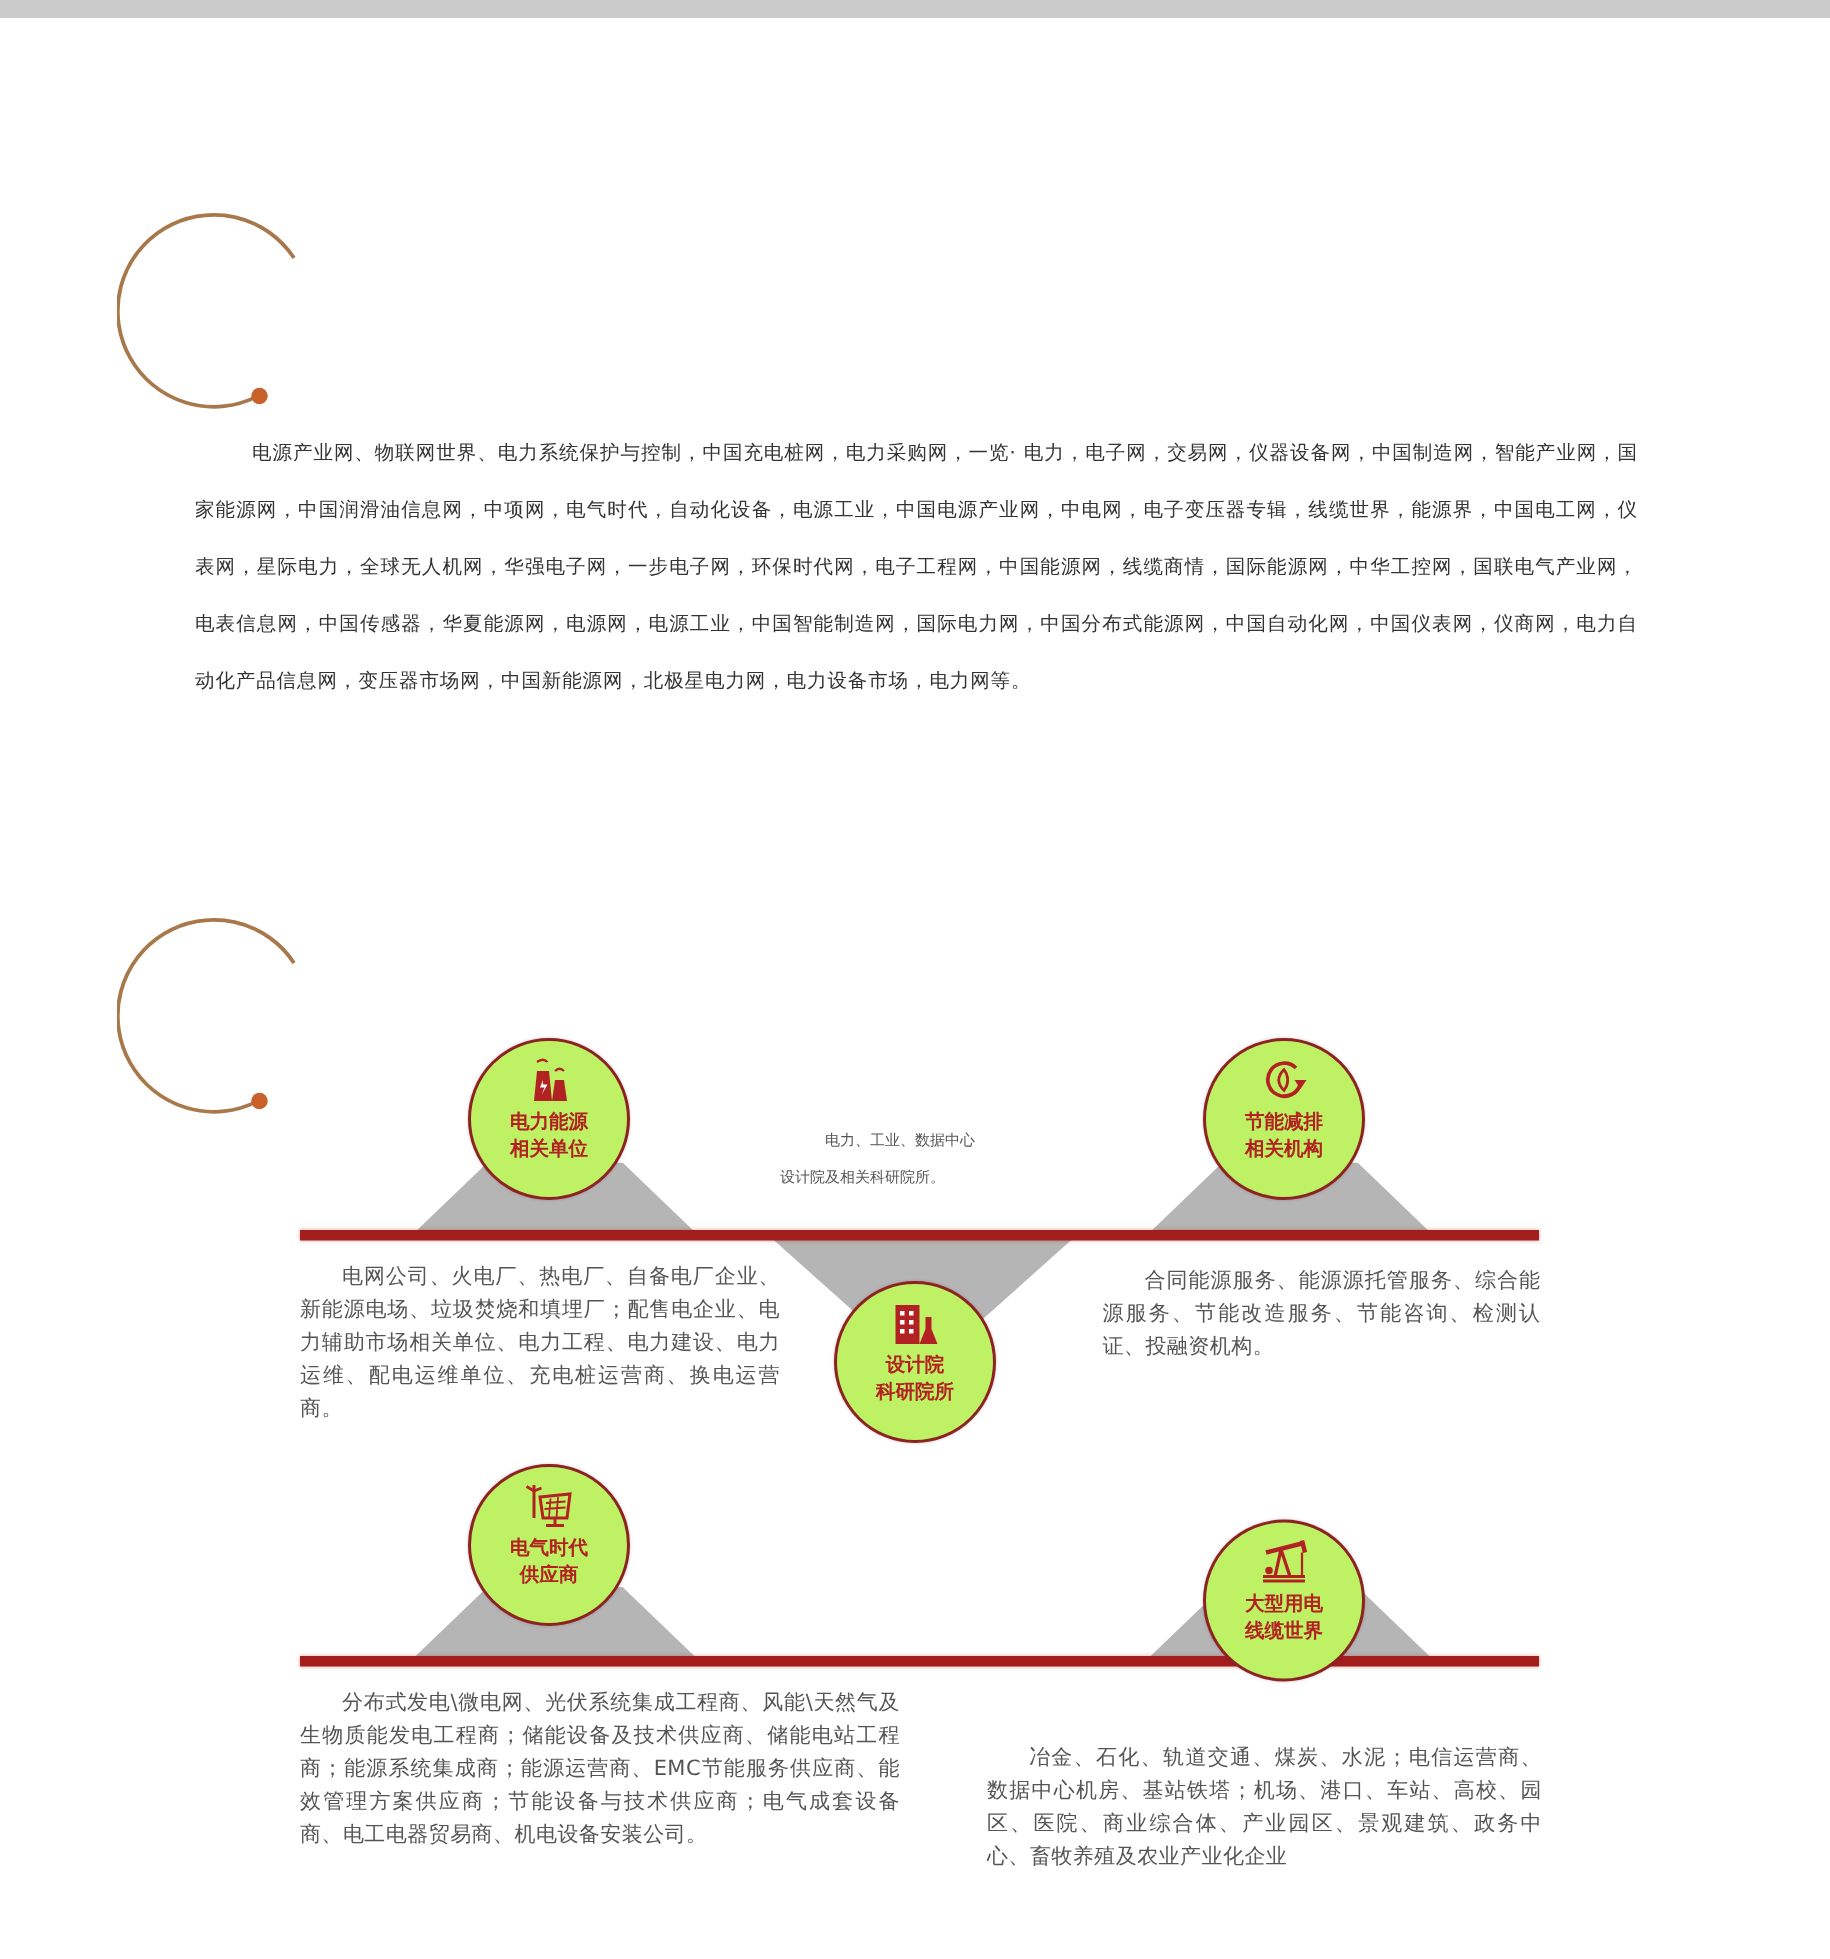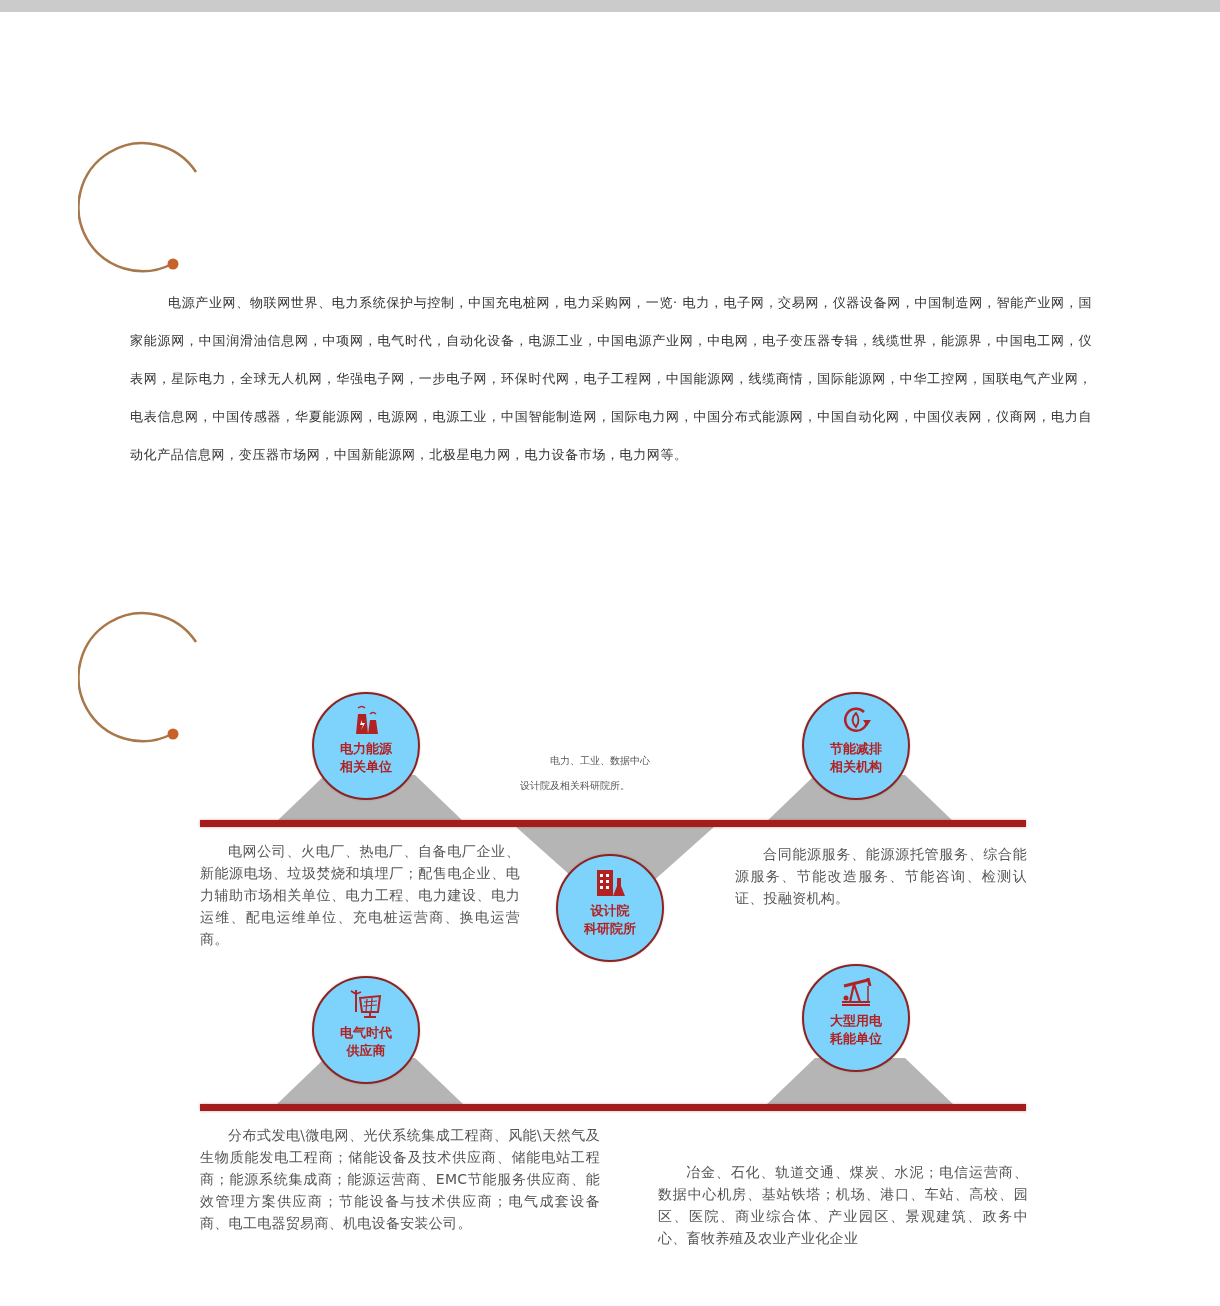--- a/index.html
+++ b/index.html
@@ -23,21 +23,21 @@
     position: absolute; left: 130px; top: 284px; width: 962px;
     font-size: 13px; line-height: 38px; color: #333333;
     text-indent: 38px; letter-spacing: 0.6px; text-align: justify;
   }
 
   
   .hline { position: absolute; height: 7px; background: #a31d1d; box-shadow: 0 0 3px rgba(163,29,29,0.4); }
   .tri { position: absolute; }
   .node {
     position: absolute; width: 104px; height: 104px; border-radius: 50%;
-    background: #7dd3fc; border: 2px solid #8b2323;
+    background: #bef264; border: 2px solid #8b2323;
     box-shadow: 0 0 2px rgba(139,35,35,0.3);
     text-align: center;
   }
   .node .ico { position: absolute; left: 36px; top: 10px; width: 32px; height: 32px; }
   .node .lbl {
     position: absolute; left: 0; width: 100%; top: 46px;
     color: #b22222; font-weight: bold; font-size: 13px; line-height: 18px;
   }
   .desc {
     position: absolute; font-size: 14px; line-height: 22px; color: #555555;
@@ -141,29 +141,29 @@
     <path d="M10 10 L30 8 L28 24 L12 24 Z" stroke="#b22222" stroke-width="2" fill="none"></path>
     <path d="M14 14 L27 13 M13 18 L27 17 M17 11 L16 24 M22 10 L21 24" stroke="#b22222" stroke-width="1.2"></path>
     <path d="M20 24 L20 29 M14 29 L26 29" stroke="#b22222" stroke-width="2"></path>
   </svg>
   <div class="lbl">
     <div>电气时代</div>
     <div>供应商</div>
   </div>
 </div>
 
-<div class="node" style="left:802px; top:964px;">
+<div class="node" style="left:802px; top:1013px;">
   <svg class="ico" viewBox="0 0 32 32">
     <path d="M4 10 L28 4" stroke="#b22222" stroke-width="3"></path>
     <path d="M28 2 L30 10" stroke="#b22222" stroke-width="3"></path>
     <path d="M14 8 L10 26 M14 8 L20 26" stroke="#b22222" stroke-width="2.2"></path>
     <path d="M28 10 L28 26" stroke="#b22222" stroke-width="1.5"></path>
     <path d="M2 26 L30 26 M2 29 L30 29" stroke="#b22222" stroke-width="2"></path>
     <circle cx="6" cy="22" r="2.5" fill="#b22222"></circle>
   </svg>
   <div class="lbl">
     <div>大型用电</div>
-    <div>耗能单位</div>
+    <div>线缆世界</div>
   </div>
 </div>
 
 <div class="desc" style="left:200px; top:1124px; width:400px;">分布式发电\微电网、光伏系统集成工程商、风能\天然气及生物质能发电工程商；储能设备及技术供应商、储能电站工程商；能源系统集成商；能源运营商、EMC节能服务供应商、能效管理方案供应商；节能设备与技术供应商；电气成套设备商、电工电器贸易商、机电设备安装公司。</div>
 <div class="desc" style="left:658px; top:1133px; width:370px;margin-top:28px;">冶金、石化、轨道交通、煤炭、水泥；电信运营商、数据中心机房、基站铁塔；机场、港口、车站、高校、园区、医院、商业综合体、产业园区、景观建筑、政务中心、畜牧养殖及农业产业化企业</div>
 
 </body></html>

